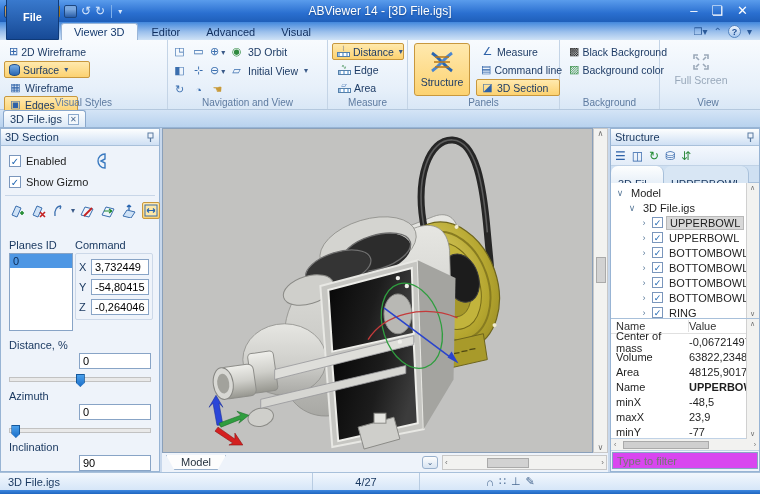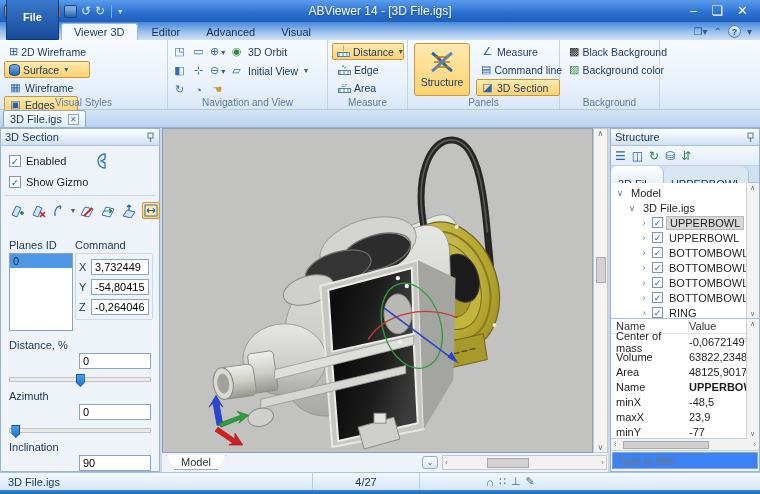--- a/index.html
+++ b/index.html
@@ -140,21 +140,21 @@
   .prow .pv { flex:1; overflow:hidden; white-space:nowrap; }
   .prow.phead2 { border-bottom:1px solid #e0e0e0; color:#333; }
   .prow.phead2 .pn { border-right:1px solid #e0e0e0; }
   .props-wrap { position:relative; height:120px; border-bottom:1px solid #c0d2e6; background:#fff; padding-right:13px; }
   .props-scroll { position:absolute; right:0; top:0; width:13px; height:120px; background:#f2f2f0;
     border-left:1px solid #d0d0d0; font-size:7px; color:#707070; }
   .props-scroll .up { position:absolute; top:1px; left:3px; } .props-scroll .dn { position:absolute; bottom:1px; left:3px; }
   .props-hscroll { height:12px; background:#f2f2f0; position:relative; border-bottom:1px solid #c0d2e6;
     display:flex; align-items:center; justify-content:space-between; font-size:7px; color:#707070; padding:0 3px; }
   .props-hthumb { position:absolute; left:12px; width:86px; height:8px; background:#cfcfcf; border:1px solid #aaa; }
-  .filter-input { margin:1px; height:17px; border:1px solid #88a4c6; font-size:11px; padding:0 4px; width:146px; background:#3b82f6; color:#333; }
+  .filter-input { margin:1px; height:17px; border:1px solid #88a4c6; font-size:11px; padding:0 4px; width:146px; background:#d946ef; color:#333; }
 
   
   #statusbar { position:absolute; left:0; top:472px; width:760px; height:18px;
     background:linear-gradient(#f2f7fd,#d6e6f8); border-top:1px solid #a8c0da; display:flex; align-items:center;
     color:#17365e; }
   .sb-cell { height:100%; display:flex; align-items:center; padding:0 8px; border-right:1px solid #b8cce2; }
   .sb-file { width:313px; }
   .sb-page { width:107px; justify-content:center; }
   .sb-icons { gap:5px; border-right:none; padding-left:66px; color:#4a6a92; font-size:11px; }
   #bottomline { position:absolute; left:0; top:490px; width:760px; height:4px; background:linear-gradient(#3e88e0,#1f66c0); }
@@ -319,20 +319,32 @@
         <span>Black Background</span>
       </div>
       <div class="rbtn">
         <span class="ic" style="color:#2f8a3f">▨</span>
         <span>Background color</span>
       </div>
     </div>
     <div class="rgroup-label">Background</div>
   </div>
 
+  <div class="rgroup" style="width:96px; border-right:none;">
+    <div class="big-btn disabled" style="width:70px">
+      <svg width="20" height="18" viewBox="0 0 20 18">
+        <g stroke="#9aa8b8" stroke-width="1.6" fill="none">
+          <path d="M3 6 L3 2 L7 2 M13 2 L17 2 L17 6 M17 12 L17 16 L13 16 M7 16 L3 16 L3 12"></path>
+          <path d="M5 4 L8 7 M15 4 L12 7 M15 14 L12 11 M5 14 L8 11"></path>
+        </g>
+      </svg>
+      <span>Full Screen</span>
+    </div>
+    <div class="rgroup-label">View</div>
+  </div>
 </div>
 
 <div id="doctabs">
   <div class="doctab">
     <span>3D File.igs</span>
     <span class="doc-close">✕</span>
   </div>
 </div>
 
 <div id="leftpanel" class="panel">

